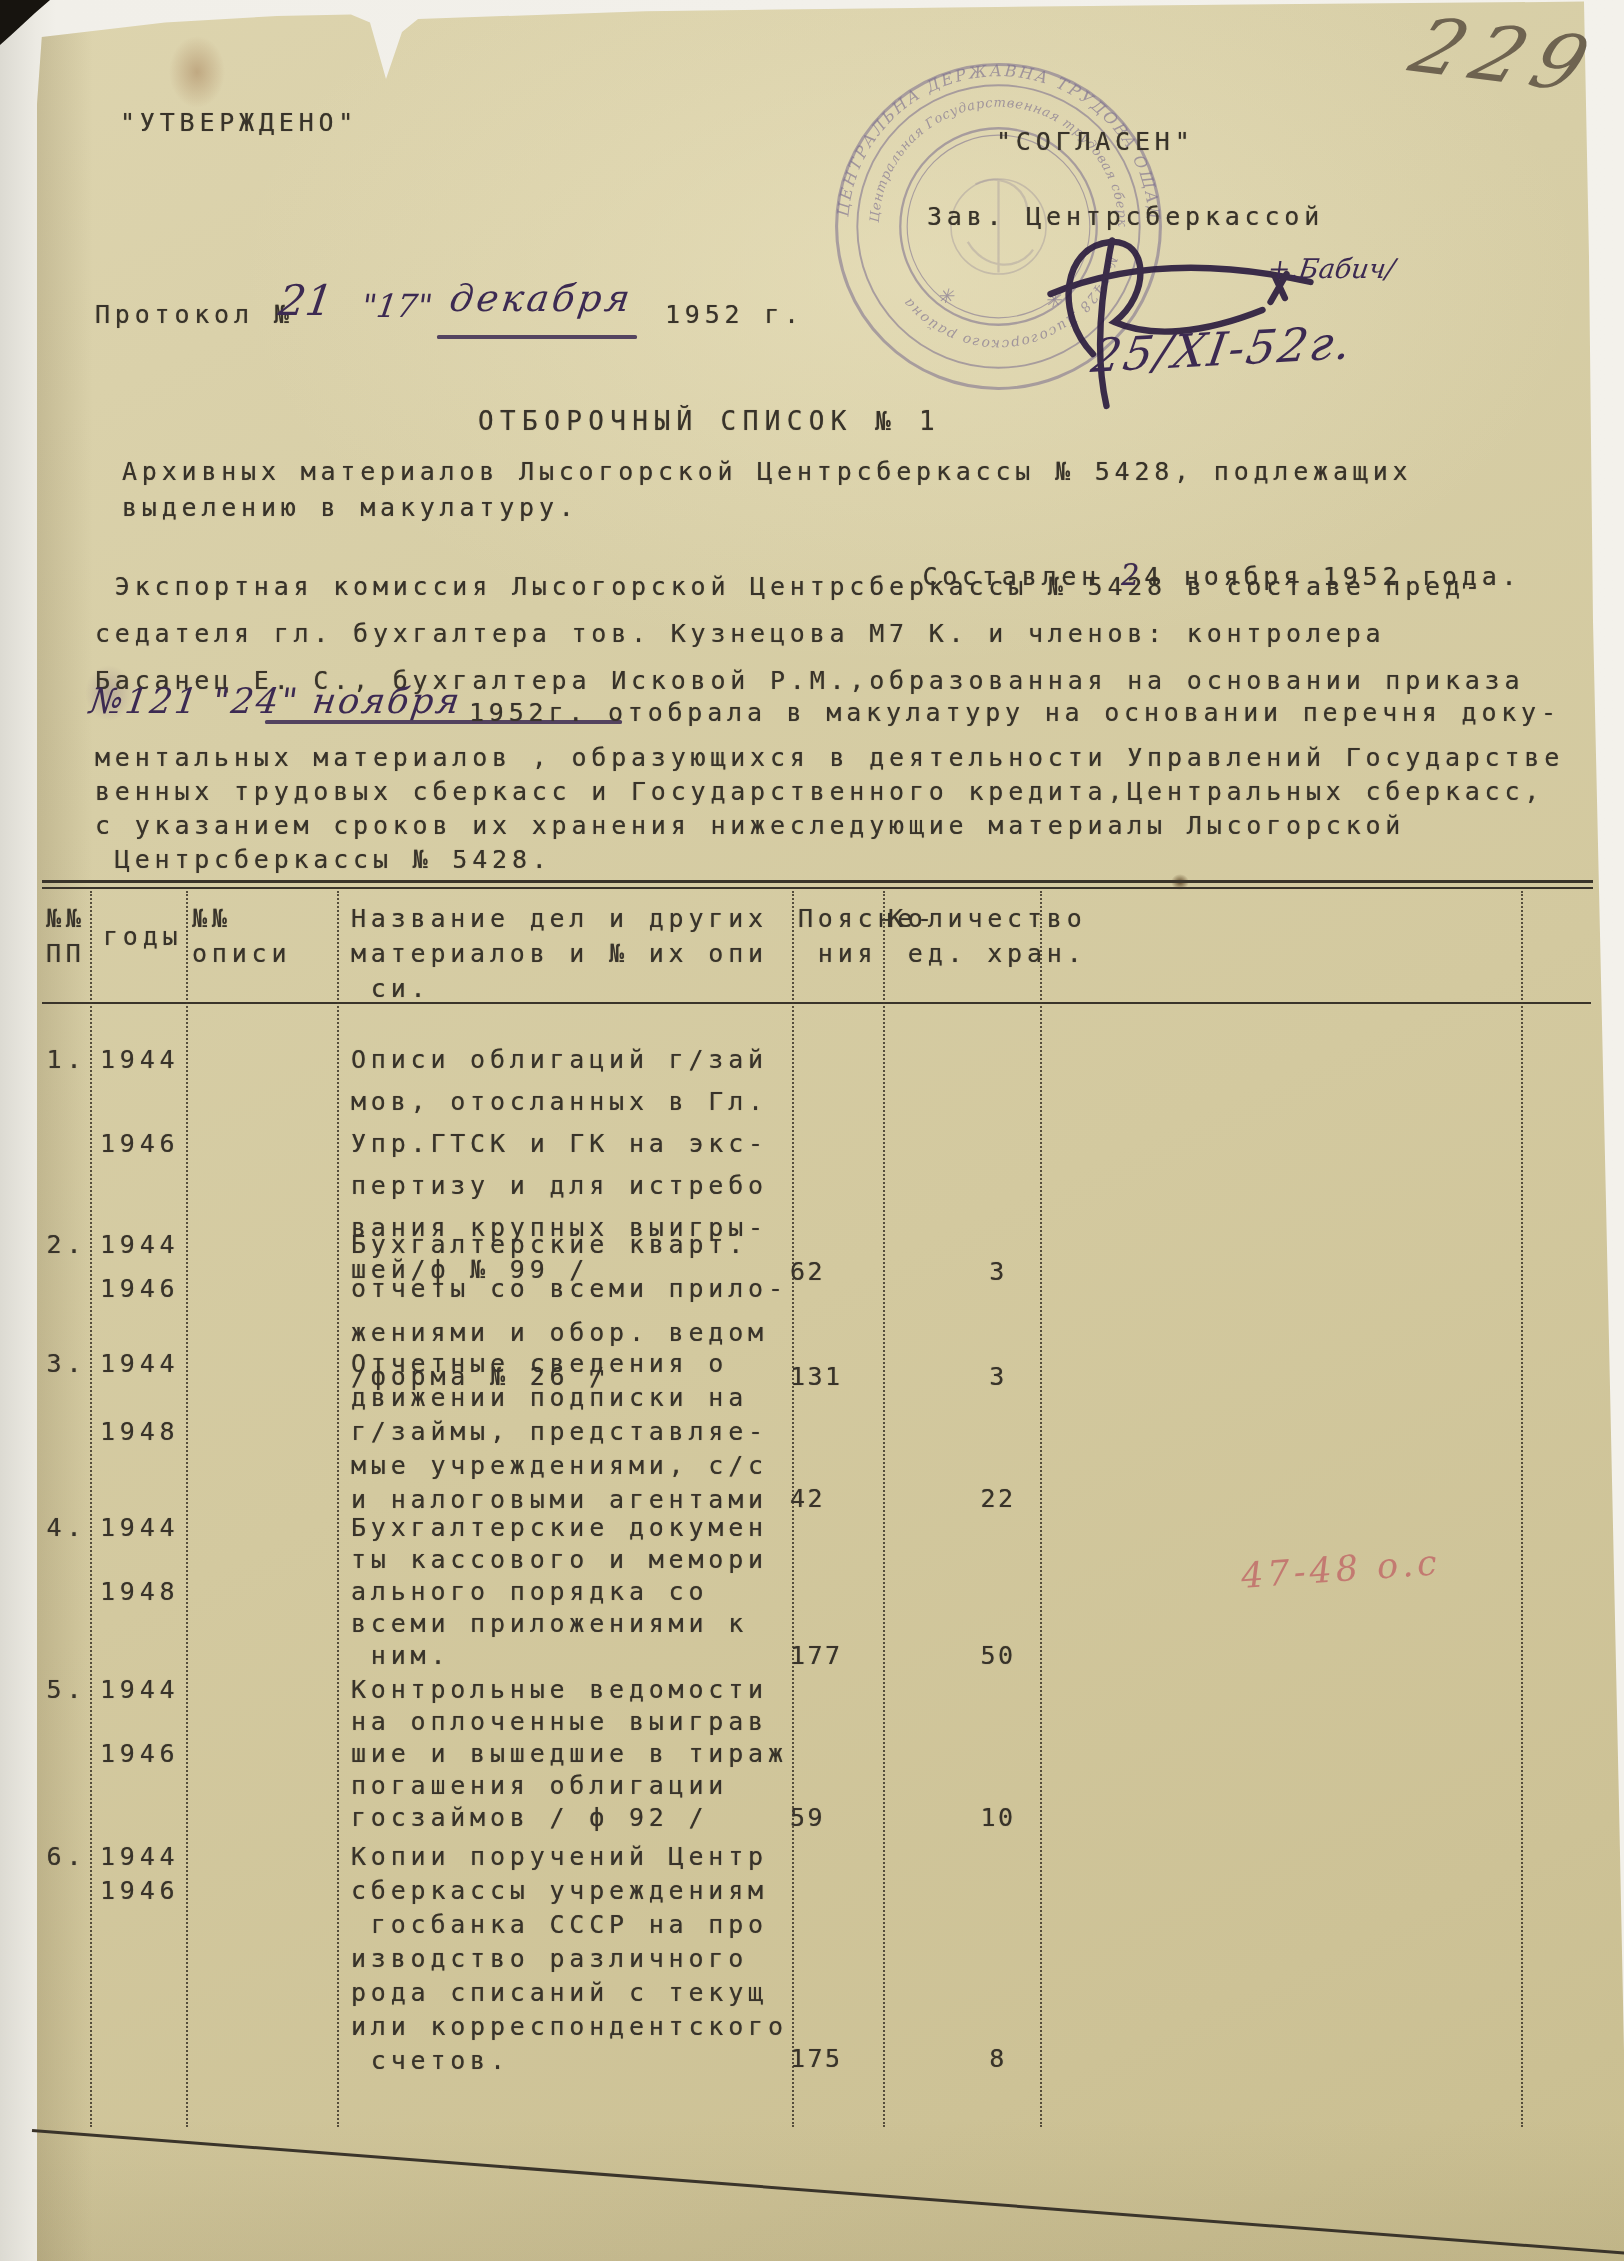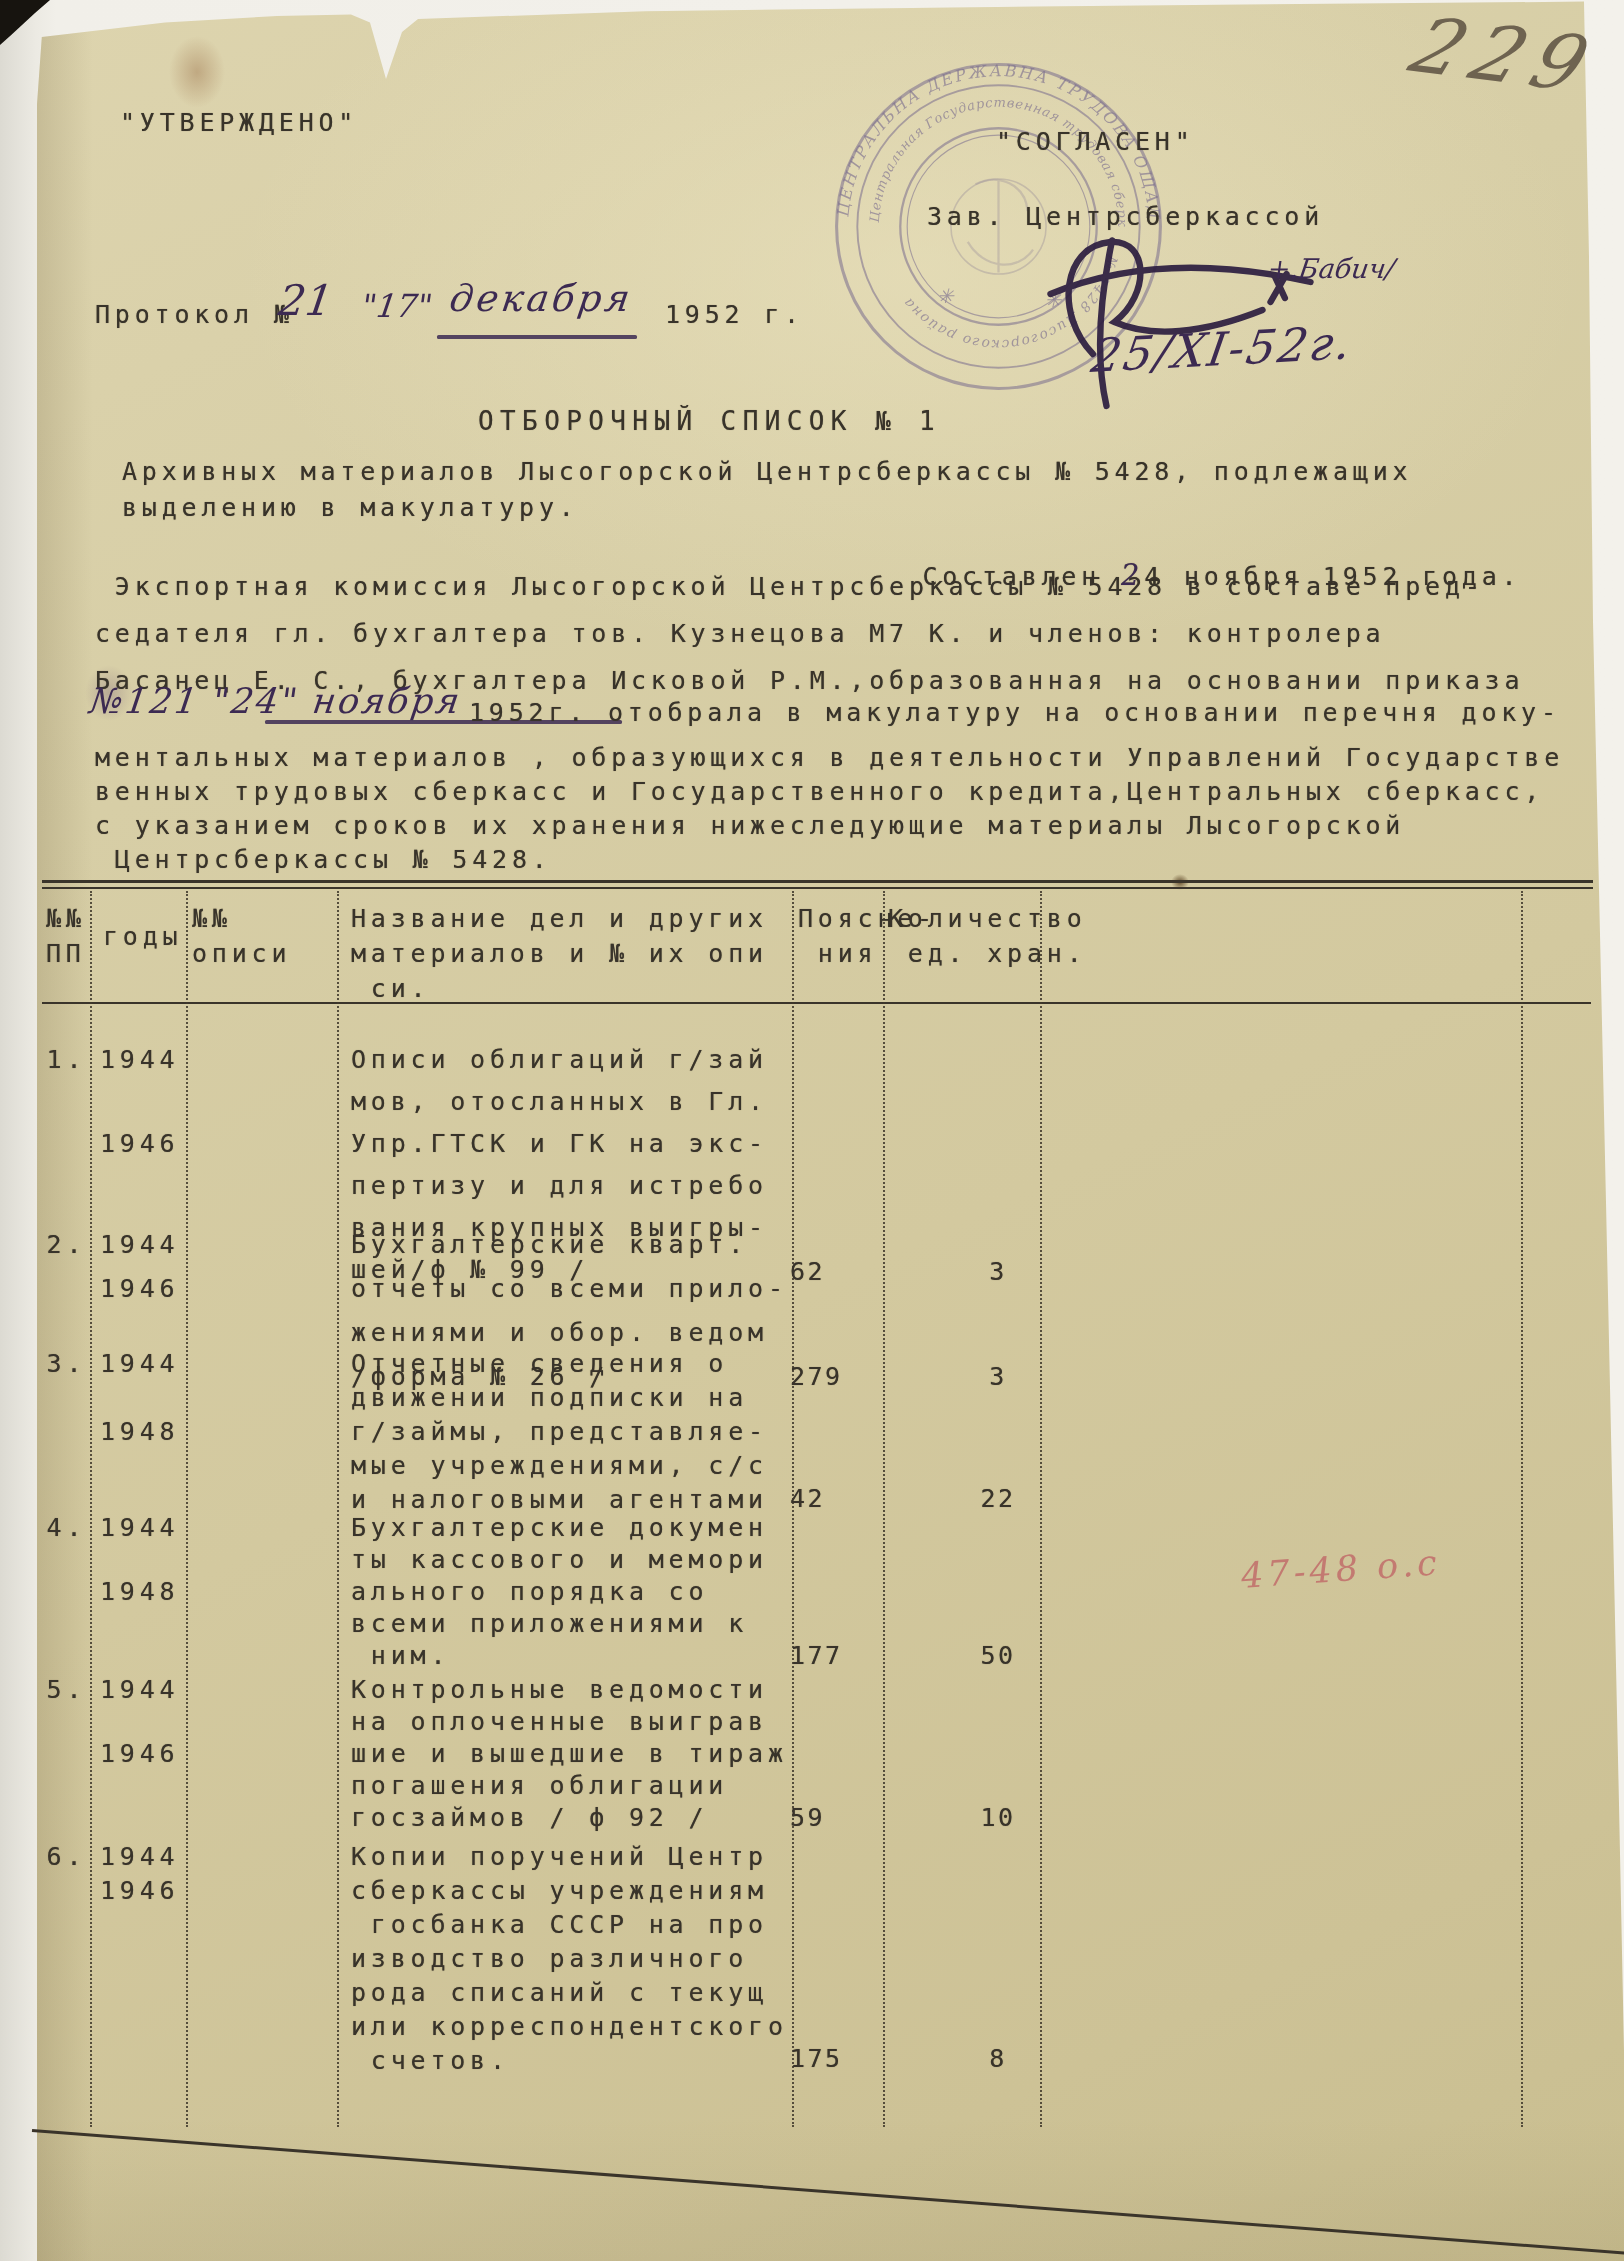--- a/index.html
+++ b/index.html
@@ -175,21 +175,21 @@
     <div class="cell c-qty numcell">3</div>
   </div>
   <div class="trow row-2">
     <div class="cell c-num">2.</div>
     <div class="cell c-years">1944
 1946</div>
     <div class="cell c-name">Бухгалтерские кварт.
 отчеты со всеми прило-
 жениями и обор. ведом
 /форма № 26 /</div>
-    <div class="cell c-expl numcell">279</div>
+    <div class="cell c-expl numcell">131</div>
     <div class="cell c-qty numcell">3</div>
   </div>
   <div class="trow row-3">
     <div class="cell c-num">3.</div>
     <div class="cell c-years">1944
 
 1948</div>
     <div class="cell c-name">Отчетные сведения о
 движении подписки на
 г/займы, представляе-

